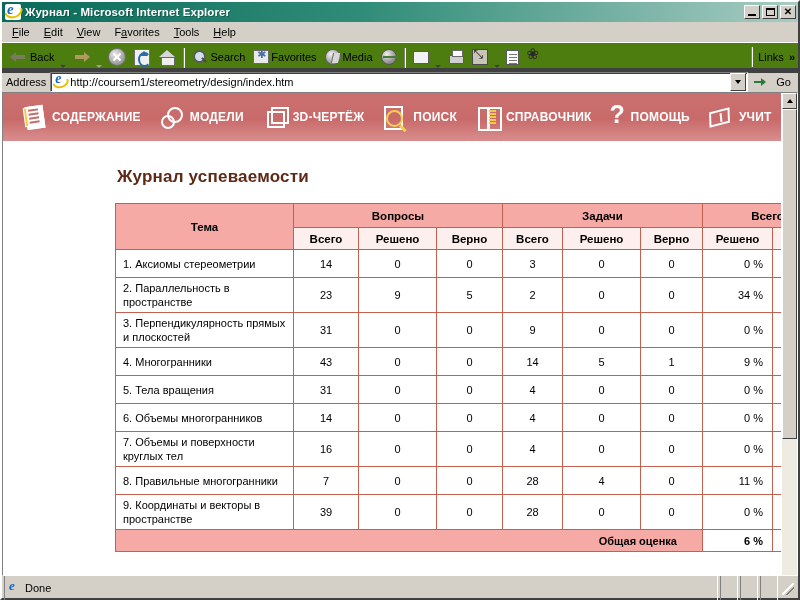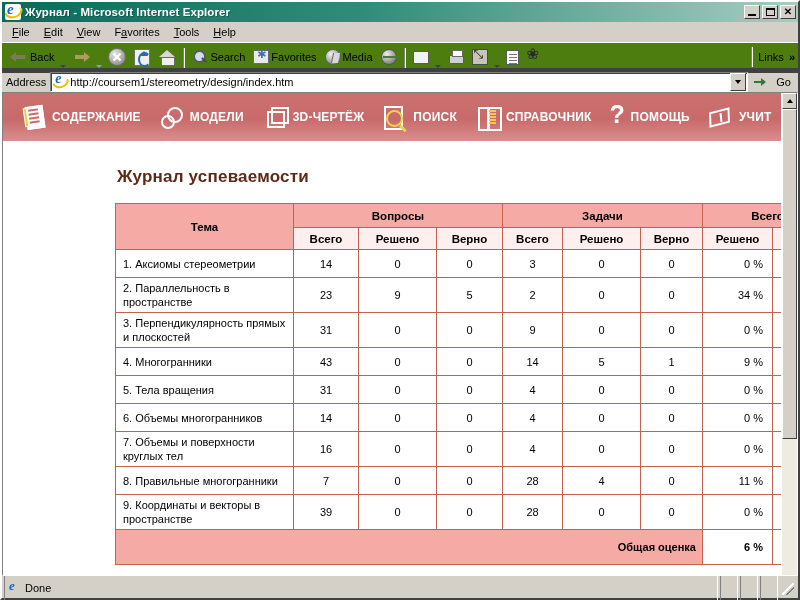--- a/index.html
+++ b/index.html
@@ -333,21 +333,21 @@
     background:#f6aaa5; text-align:center; font-weight:bold; font-size:11.5px;
     vertical-align: middle;
   }
   #grade-table td.theme-cell {
     text-align:left; vertical-align:middle; line-height:14px;
     padding-left:7px; height:28px;
   }
   #grade-table td.num { text-align:center; vertical-align:middle; }
   #grade-table td.pct { text-align:right; vertical-align:middle; padding-right:9px; }
   #grade-table tr.total td.total-label {
-    background:#f6aaa5; text-align:right; font-weight:bold; padding-right:6px; height:35px;
+    background:#f6aaa5; text-align:right; font-weight:bold; padding-right:25px; height:22px;
   }
   #grade-table tr.total td.total-val {
     text-align:right; font-weight:bold; padding-right:9px; background:#fff;
   }
 
   
   col.c-theme { width: 178px; }
   col.c-n     { width: 65px; }
   col.c-r     { width: 78px; }
   col.c-v     { width: 66px; }

